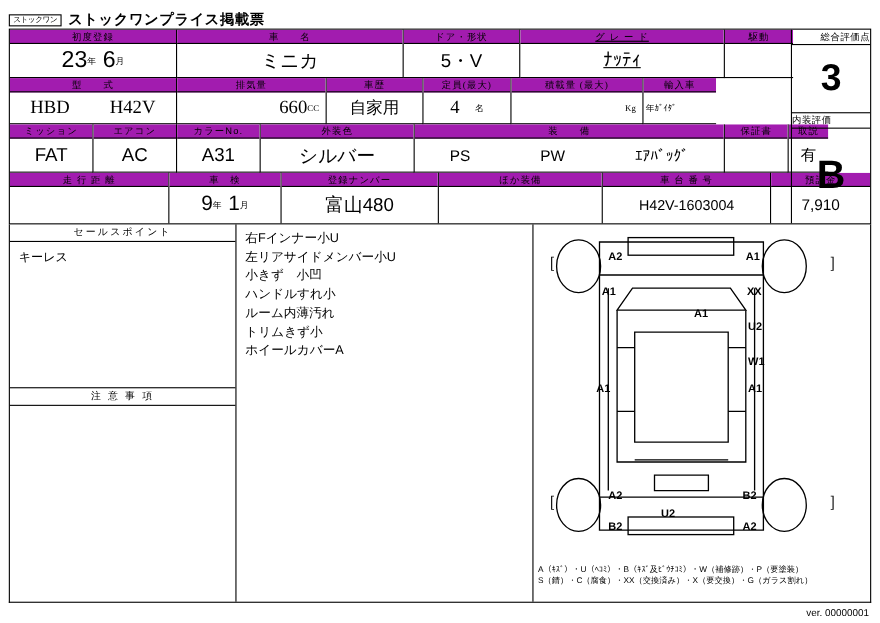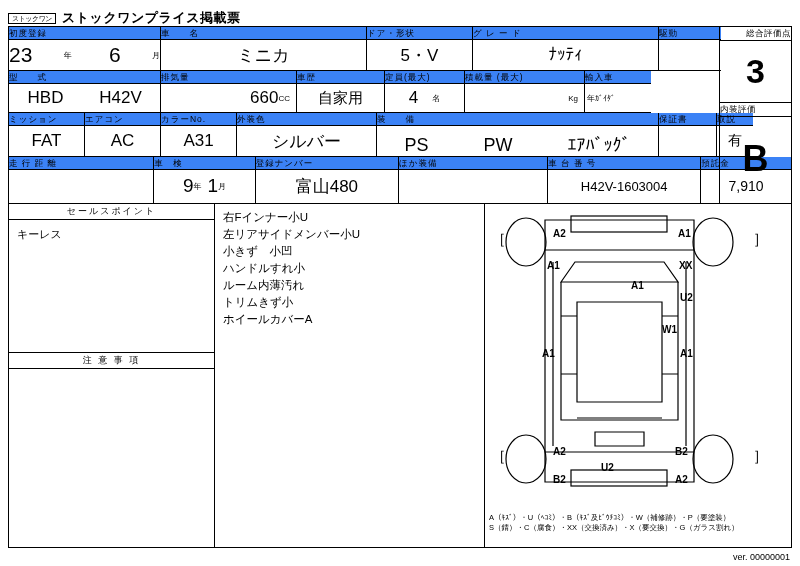--- a/index.html
+++ b/index.html
@@ -29,23 +29,23 @@
     border:1.5px solid #000;
     width:784px; height:178px;
   }
   .row { display:flex; width:100%; }
   .cell {
     border-right:1px solid #000; border-bottom:1px solid #000;
     position:relative; overflow:hidden;
   }
   .cell:last-child { border-right:none; }
   .lbl {
-    font-size:8.5px; text-align:left; line-height:12px; height:13px;
+    font-size:8.5px; text-align:center; line-height:12px; height:13px;
     letter-spacing:1px; border-bottom:1px solid #000;
-    background:#3b82f6;
+    background:#a21caf;
   }
   .val {
     display:flex; align-items:center; justify-content:center;
     font-size:17px; height:100%;
   }
   .sub { font-size:8px; vertical-align:baseline; }
 
   .grade-box { position:absolute; right:0; top:0; width:72px; height:176px; border-left:1.5px solid #000; }
   .grade-lbl { font-size:8.5px; text-align:right; line-height:13px; height:14px; border-bottom:1px solid #000; letter-spacing:0.5px;}
   .grade-num { font-size:34px; font-weight:bold; text-align:center; line-height:60px; height:62px; border-bottom:1px solid #000;}
@@ -85,46 +85,46 @@
   <div class="hdr">
     <div class="hdr-logo">ストックワン</div>
     <div class="hdr-title">ストックワンプライス掲載票</div>
   </div>
 
   <div class="main">
 
     <div class="row" style="height:44px;">
       <div class="cell" style="width:152px;height:44px;">
         <div class="lbl">初度登録</div>
-        <div class="val" style="height:30px;justify-content:space-between;">
+        <div class="val" style="height:30px;">
           <span style="font-size:21px;">23</span>
           <span class="sub">年</span>
           <span style="font-size:21px;margin-left:6px;">6</span>
           <span class="sub">月</span>
         </div>
       </div>
       <div class="cell" style="width:206px;height:44px;">
         <div class="lbl">車　　名</div>
         <div class="val" style="height:30px;">ミニカ</div>
       </div>
       <div class="cell" style="width:106px;height:44px;">
         <div class="lbl">ドア・形状</div>
         <div class="val" style="height:30px;">5・V</div>
       </div>
-      <div class="cell" style="width:186px;height:44px;">
+      <div class="cell" style="width:186px;height:44px;text-decoration:underline;">
         <div class="lbl">グ レ ー ド</div>
         <div class="val" style="height:30px;">ﾅｯﾃｨ</div>
       </div>
       <div class="cell" style="width:62px;height:44px;border-right:none;">
         <div class="lbl">駆動</div>
         <div class="val" style="height:30px;"></div>
       </div>
     </div>
 
-    <div class="row" style="height:42px;">
+    <div class="row" style="height:42px;font-family:Liberation Serif, serif;">
       <div class="cell" style="width:152px;height:42px;">
         <div class="lbl">型　　式</div>
         <div class="val" style="height:28px;">
           <span style="width:72px;text-align:center;">HBD</span>
           <span style="width:78px;text-align:center;">H42V</span>
         </div>
       </div>
       <div class="cell" style="width:136px;height:42px;">
         <div class="lbl">排気量</div>
         <div class="val" style="height:28px;justify-content:flex-end;padding-right:6px;">
@@ -170,21 +170,21 @@
       <div class="cell" style="width:76px;height:44px;">
         <div class="lbl">カラーNo.</div>
         <div class="val" style="height:30px;">A31</div>
       </div>
       <div class="cell" style="width:140px;height:44px;">
         <div class="lbl">外装色</div>
         <div class="val" style="height:30px;">シルバー</div>
       </div>
       <div class="cell" style="width:282px;height:44px;">
         <div class="lbl">装　　備</div>
-        <div class="val" style="height:30px;justify-content:space-around;font-size:18px;align-items:flex-end;">
+        <div class="val" style="height:30px;justify-content:space-around;font-size:14px;">
           <span>PS</span>
           <span>PW</span>
           <span>ｴｱﾊﾞｯｸﾞ</span>
         </div>
       </div>
       <div class="cell" style="width:58px;height:44px;">
         <div class="lbl">保証書</div>
         <div class="val" style="height:30px;"></div>
       </div>
       <div class="cell" style="width:36px;height:44px;border-right:none;">
@@ -288,21 +288,21 @@
             <path d="M68 56 L68 240 M201 56 L201 240"></path>
           </g>
         </svg>
 
         <div class="dg-label" style="left:68px;top:24px;">A2</div>
         <div class="dg-label" style="left:193px;top:24px;">A1</div>
         <div class="dg-label" style="left:62px;top:56px;">A1</div>
         <div class="dg-label" style="left:194px;top:56px;">XX</div>
         <div class="dg-label" style="left:146px;top:76px;">A1</div>
         <div class="dg-label" style="left:195px;top:88px;">U2</div>
-        <div class="dg-label" style="left:177px;top:120px;">W1</div>
+        <div class="dg-label" style="left:195px;top:120px;">W1</div>
         <div class="dg-label" style="left:57px;top:144px;">A1</div>
         <div class="dg-label" style="left:195px;top:144px;">A1</div>
         <div class="dg-label" style="left:68px;top:242px;">A2</div>
         <div class="dg-label" style="left:190px;top:242px;">B2</div>
         <div class="dg-label" style="left:116px;top:258px;">U2</div>
         <div class="dg-label" style="left:68px;top:270px;">B2</div>
         <div class="dg-label" style="left:190px;top:270px;">A2</div>
 
         <div class="dg-bracket" style="left:6px;top:26px;">［</div>
         <div class="dg-bracket" style="left:268px;top:26px;">］</div>

